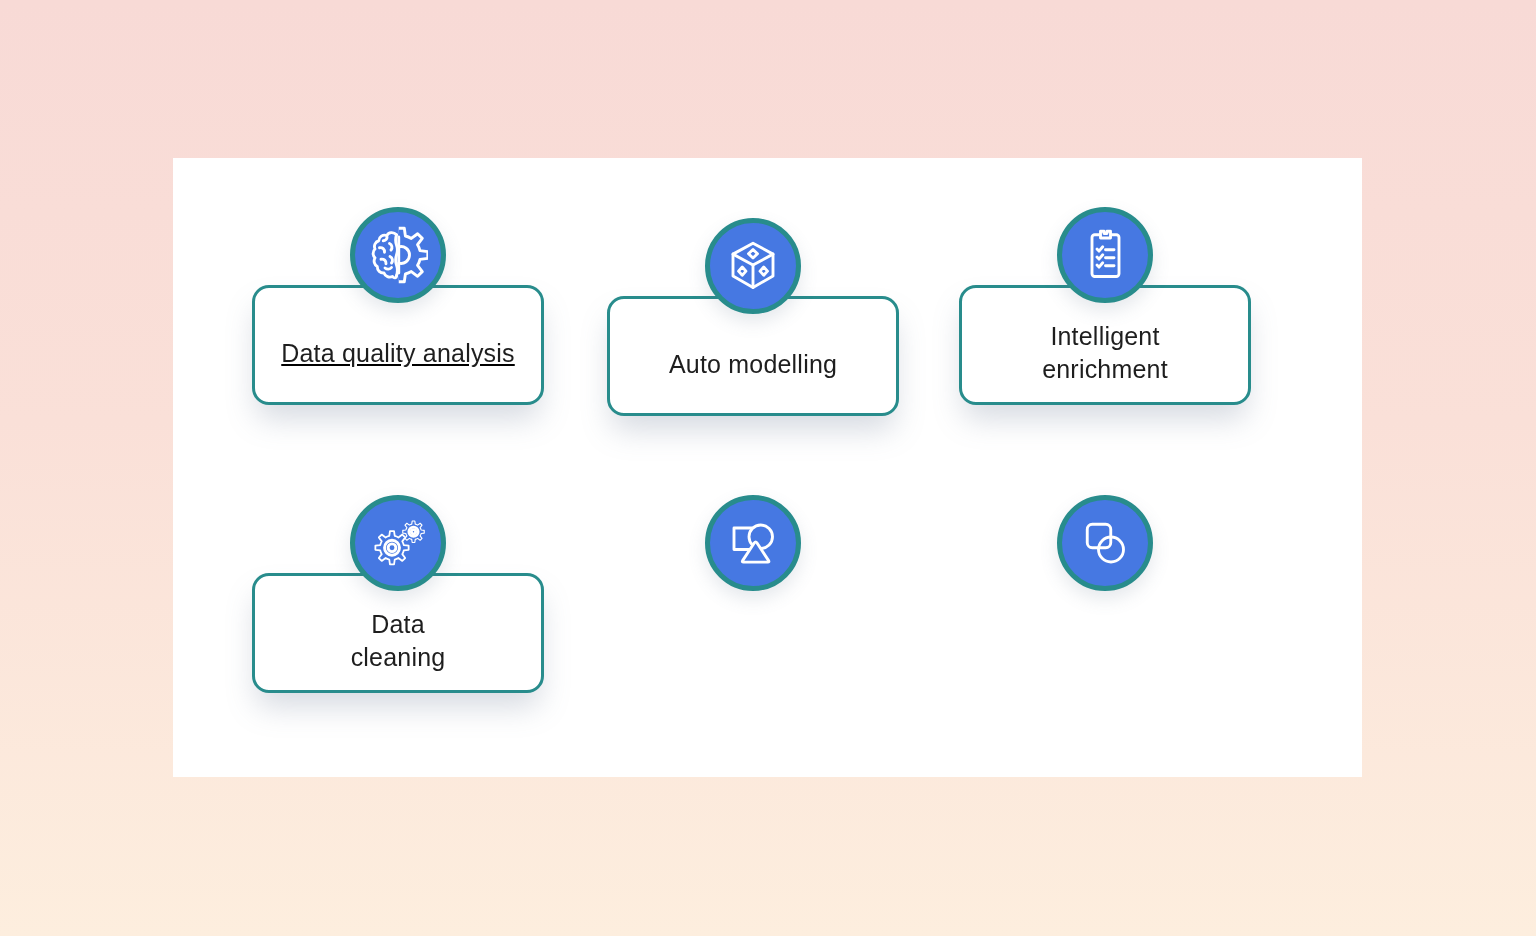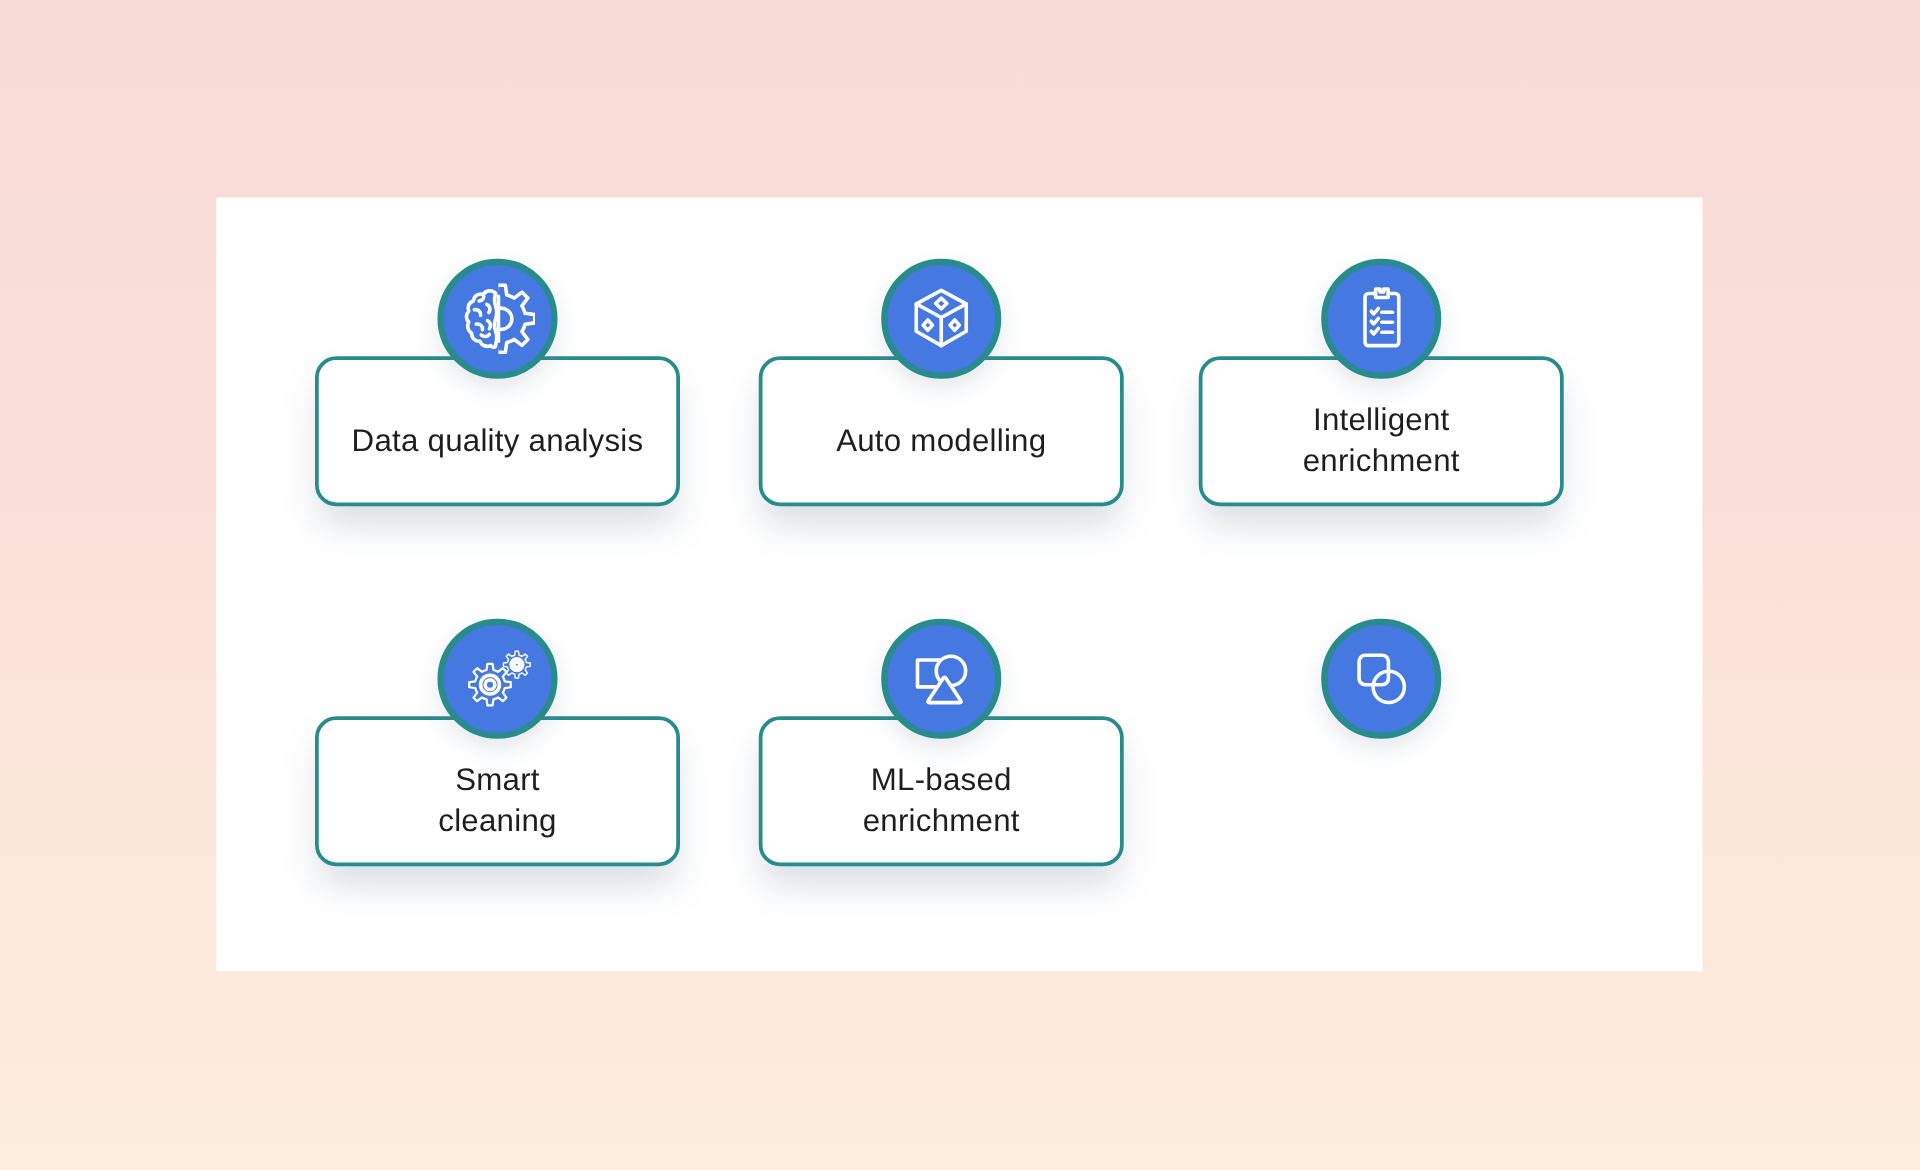--- a/index.html
+++ b/index.html
@@ -42,21 +42,21 @@
   }
   svg.icon * { fill: none; stroke: var(--icon-stroke, #ffffff); stroke-width: 1.15; stroke-linecap: round; stroke-linejoin: round; }
   svg.icon .bgfill { fill: var(--accent-blue, #4678e2); }
 </style>
 </head>
 <body>
 
 <div class="page">
   <div class="panel">
 
-    <div class="feature" style="left:79px; top:49px;">
+    <div class="feature" style="left:79px; top:49px;text-decoration:underline;">
       <div class="badge">
         <svg class="icon" width="60" height="60" viewBox="0 0 24 24">
           <defs>
             <clipPath id="clip-right-half">
                 <rect x="12.3" y="-1" width="13" height="26"></rect>
               </clipPath>
           </defs>
 
           <g clip-path="url(#clip-right-half)">
             <path transform="translate(1.2 0)" d="M19.6 10.24 L22.72 10.68 L22.72 13.32 L19.6 13.76 A7.8 7.8 0 0 1 18.62 16.13 L20.51 18.65 L18.65 20.51 L16.13 18.62 A7.8 7.8 0 0 1 13.76 19.6 L13.32 22.72 L10.68 22.72 L10.24 19.6 A7.8 7.8 0 0 1 7.87 18.62 L5.35 20.51 L3.49 18.65 L5.38 16.13 A7.8 7.8 0 0 1 4.4 13.76 L1.28 13.32 L1.28 10.68 L4.4 10.24 A7.8 7.8 0 0 1 5.38 7.87 L3.49 5.35 L5.35 3.49 L7.87 5.38 A7.8 7.8 0 0 1 10.24 4.4 L10.68 1.28 L13.32 1.28 L13.76 4.4 A7.8 7.8 0 0 1 16.13 5.38 L18.65 3.49 L20.51 5.35 L18.62 7.87 A7.8 7.8 0 0 1 19.6 10.24 Z"></path>
@@ -72,21 +72,21 @@
           <path d="M5.2 13.7 C6.4 13.5 7.3 14.3 7.2 15.5"></path>
           <path d="M8.8 12.6 C9.8 13.1 10.1 14.3 9.4 15.2"></path>
           <path d="M6.8 17.2 C7.6 17.9 8.8 17.8 9.4 17"></path>
         </svg>
       </div>
       <div class="card">
         <span class="label">Data quality analysis</span>
       </div>
     </div>
 
-    <div class="feature" style="left:434px; top:49px;">
+    <div class="feature" style="left:434px; top:60px;">
       <div class="badge">
         <svg class="icon" width="60" height="60" viewBox="0 0 24 24">
           <path d="M12 2.9 L20 7.25 V16 L12 20.6 L4 16 V7.25 Z"></path>
           <path d="M4 7.25 L12 11.6 L20 7.25"></path>
           <path d="M12 11.6 V20.6"></path>
           <path d="M12 5.4 L13.8 7.1 L12 8.8 L10.2 7.1 Z"></path>
           <path d="M7.7 12.4 L9.2 14.05 L7.7 15.7 L6.2 14.05 Z"></path>
           <path d="M16.3 12.4 L17.8 14.05 L16.3 15.7 L14.8 14.05 Z"></path>
         </svg>
       </div>
@@ -119,36 +119,32 @@
         <svg class="icon" width="60" height="60" viewBox="0 0 24 24">
           <path stroke-width="1.85" transform="translate(9.6 13.9) scale(0.62) translate(-12 -12)" d="M19.6 10.24 L22.72 10.68 L22.72 13.32 L19.6 13.76 A7.8 7.8 0 0 1 18.62 16.13 L20.51 18.65 L18.65 20.51 L16.13 18.62 A7.8 7.8 0 0 1 13.76 19.6 L13.32 22.72 L10.68 22.72 L10.24 19.6 A7.8 7.8 0 0 1 7.87 18.62 L5.35 20.51 L3.49 18.65 L5.38 16.13 A7.8 7.8 0 0 1 4.4 13.76 L1.28 13.32 L1.28 10.68 L4.4 10.24 A7.8 7.8 0 0 1 5.38 7.87 L3.49 5.35 L5.35 3.49 L7.87 5.38 A7.8 7.8 0 0 1 10.24 4.4 L10.68 1.28 L13.32 1.28 L13.76 4.4 A7.8 7.8 0 0 1 16.13 5.38 L18.65 3.49 L20.51 5.35 L18.62 7.87 A7.8 7.8 0 0 1 19.6 10.24 Z"></path>
           <circle cx="9.6" cy="13.9" r="3.0"></circle>
           <circle cx="9.6" cy="13.9" r="1.55"></circle>
           <path stroke-width="2.9" transform="translate(18.2 7.5) scale(0.40) translate(-12 -12)" d="M19.6 10.24 L22.72 10.68 L22.72 13.32 L19.6 13.76 A7.8 7.8 0 0 1 18.62 16.13 L20.51 18.65 L18.65 20.51 L16.13 18.62 A7.8 7.8 0 0 1 13.76 19.6 L13.32 22.72 L10.68 22.72 L10.24 19.6 A7.8 7.8 0 0 1 7.87 18.62 L5.35 20.51 L3.49 18.65 L5.38 16.13 A7.8 7.8 0 0 1 4.4 13.76 L1.28 13.32 L1.28 10.68 L4.4 10.24 A7.8 7.8 0 0 1 5.38 7.87 L3.49 5.35 L5.35 3.49 L7.87 5.38 A7.8 7.8 0 0 1 10.24 4.4 L10.68 1.28 L13.32 1.28 L13.76 4.4 A7.8 7.8 0 0 1 16.13 5.38 L18.65 3.49 L20.51 5.35 L18.62 7.87 A7.8 7.8 0 0 1 19.6 10.24 Z"></path>
           <circle cx="18.2" cy="7.5" r="1.85"></circle>
           <circle cx="18.2" cy="7.5" r="0.85"></circle>
         </svg>
       </div>
       <div class="card">
-        <span class="label">Smart
+        <span class="label">Data
 cleaning</span>
       </div>
     </div>
 
     <div class="feature" style="left:434px; top:337px;">
       <div class="badge">
         <svg class="icon" width="60" height="60" viewBox="0 0 24 24">
           <rect x="4.4" y="6.0" width="8.6" height="8.6"></rect>
           <circle class="bgfill" cx="15.1" cy="9.5" r="4.7"></circle>
           <path class="bgfill" d="M13.55 11.9 L18.25 19.05 Q18.6 19.65 17.9 19.65 L8.2 19.65 Q7.5 19.65 7.85 19.05 L12.55 11.9 Q13.05 11.15 13.55 11.9 Z"></path>
         </svg>
-      </div>
-      <div class="card">
-        <span class="label">ML-based
-enrichment</span>
       </div>
     </div>
 
     <div class="feature" style="left:786px; top:337px;">
       <div class="badge">
         <svg class="icon" width="60" height="60" viewBox="0 0 24 24">
           <rect x="4.9" y="4.5" width="9.4" height="9.4" rx="2"></rect>
           <circle cx="14.4" cy="14.6" r="5.0"></circle>
         </svg>
       </div>

